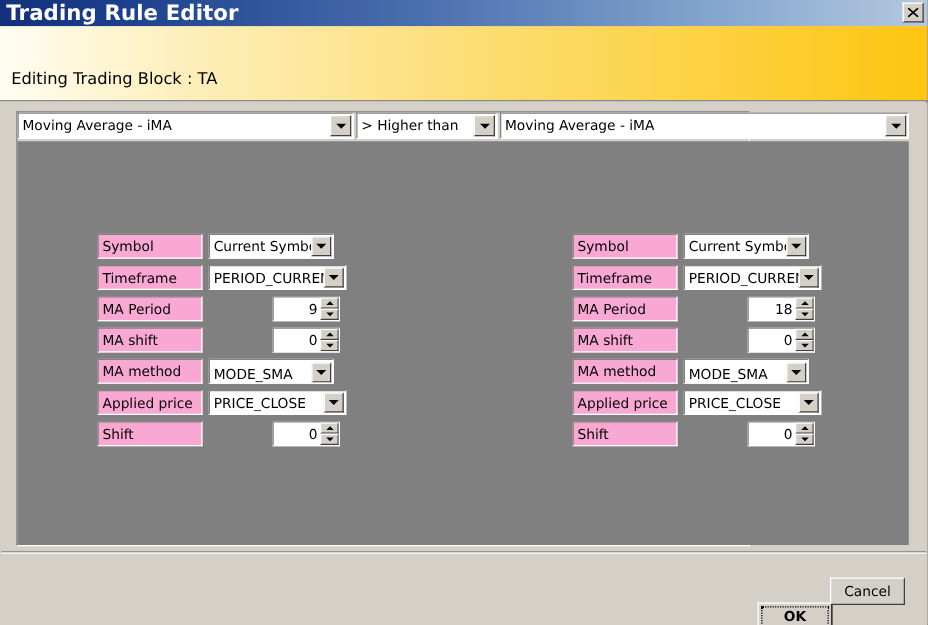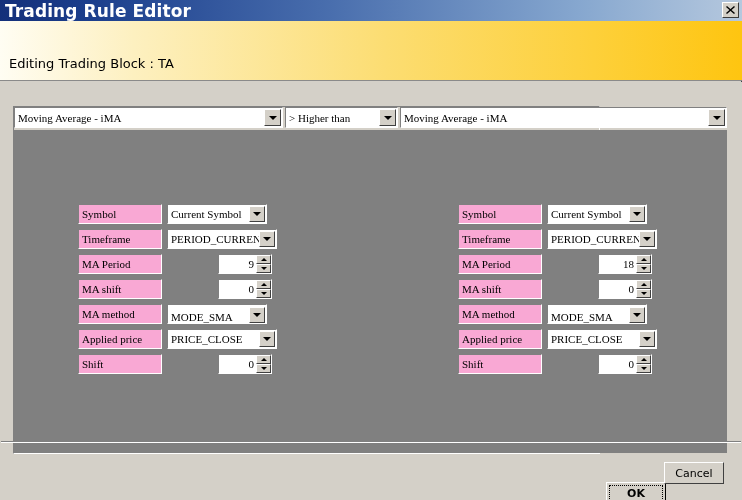--- a/index.html
+++ b/index.html
@@ -66,26 +66,25 @@
 
   
   #body-area {
     position: absolute; left: 0; top: 82px;
     width: 742px; height: 418px;
     background: #d4d0c8;
   }
 
   
   #client-frame {
-    position: absolute; left: 13px; top: 24px;
+    position: absolute; left: 13px; top: 7px;
     width: 587px; height: 348px;
     border: 1px solid;
     border-color: #808080 #ffffff #ffffff #808080;
     background: #d4d0c8;
-    font-family: Liberation Serif, serif;
   }
 
   
   #selector-row {
     position: absolute; left: 0px; top: 0px;
     width: 713px; height: 21px;
     display: flex;
   }
 
   .combo {

